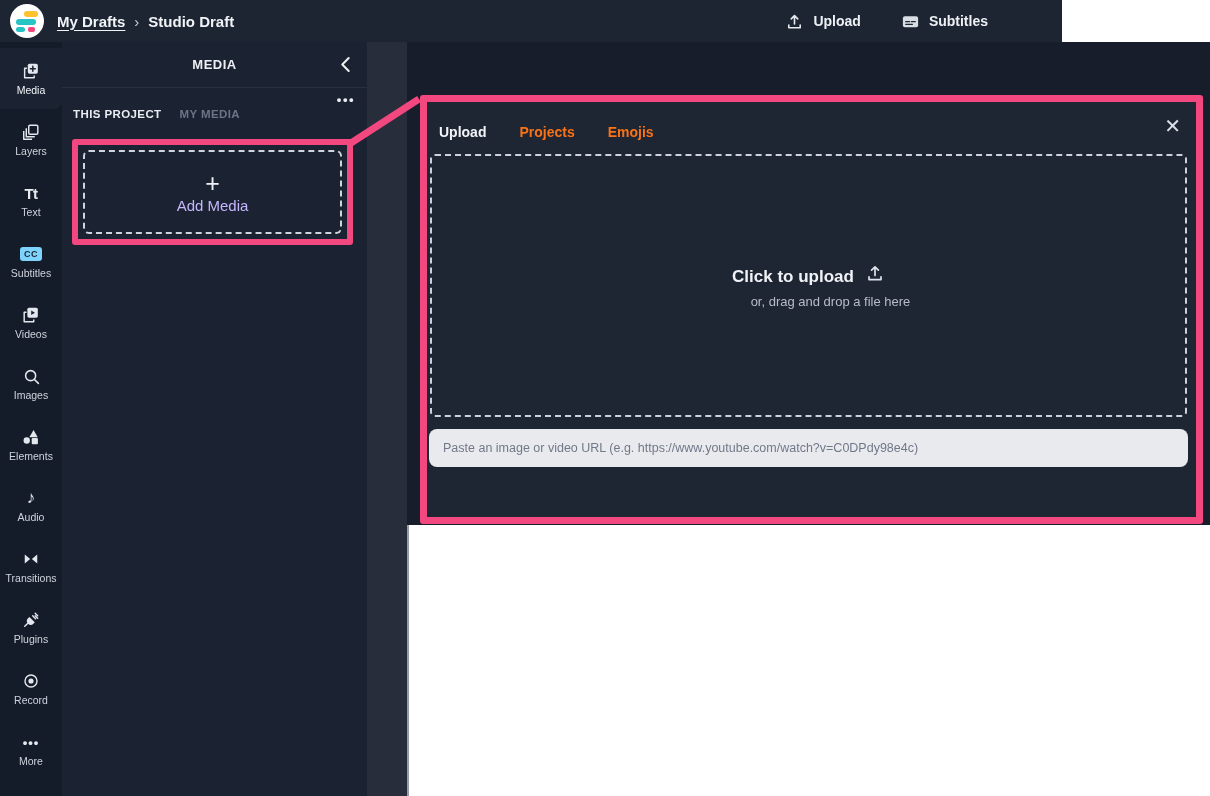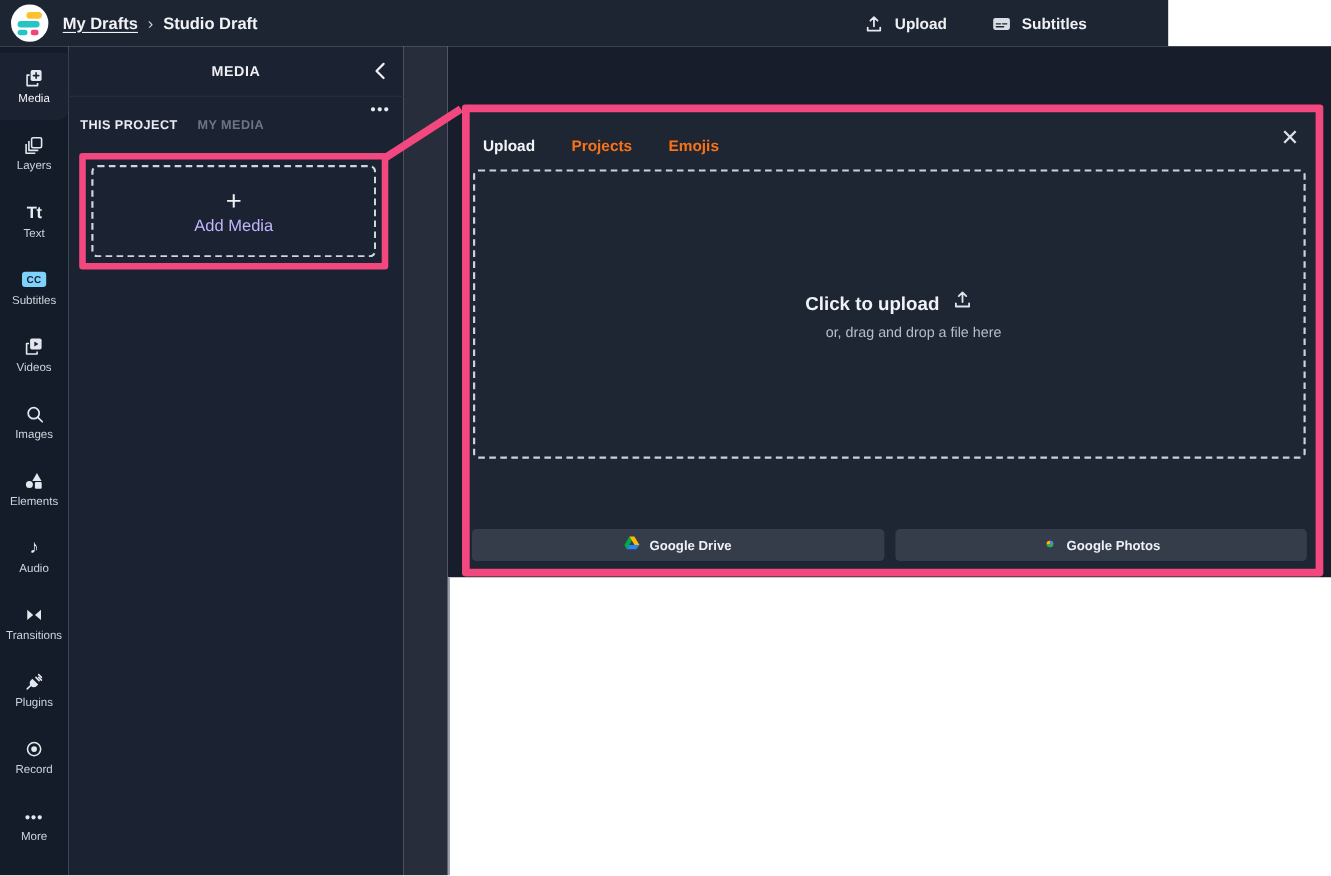--- a/index.html
+++ b/index.html
@@ -256,42 +256,20 @@
         <span class="dz-title">Click to upload</span>
         <span>
           <svg width="20" height="20" viewBox="0 0 20 20" fill="none" stroke="#dfe3ea" stroke-width="1.7" stroke-linecap="round" stroke-linejoin="round">
               <path d="M10 12.5 V3.8 M6.6 7.2 L10 3.8 L13.4 7.2"></path>
               <path d="M4 13.8 V16.6 H16 V13.8"></path>
             </svg>
         </span>
       </div>
       <span class="dz-sub">or, drag and drop a file here</span>
     </div>
-    <div class="modal-btns">
-      <div class="gbtn">
-        <span>
-          <svg width="15" height="14" viewBox="0 0 24 22">
-              <path fill="#00ac47" d="M8.3 1 L1 13.5 l3.4 6 L11.8 7 z"></path>
-              <path fill="#ffba00" d="M8.3 1 h7.2 L23 13.5 h-7.2 z"></path>
-              <path fill="#2684fc" d="M4.4 19.5 h13.9 L23 13.5 H7.8 z"></path>
-            </svg>
-        </span>
-        <span>Google Drive</span>
-      </div>
-      <div class="gbtn">
-        <span>
-          <svg width="15" height="15" viewBox="0 0 24 24">
-              <path fill="#ea4335" d="M12 7.2 A4.8 4.8 0 0 0 12 16.8 Z"></path>
-              <path fill="#fbbc04" d="M7.2 12 A4.8 4.8 0 0 1 16.8 12 Z"></path>
-              <path fill="#4285f4" d="M12 7.2 A4.8 4.8 0 0 1 12 16.8 Z"></path>
-              <path fill="#34a853" d="M7.2 12 A4.8 4.8 0 0 0 16.8 12 Z"></path>
-            </svg>
-        </span>
-        <span>Google Photos</span>
-      </div>
-    </div>
+    <input class="url-input" type="text" placeholder="Paste an image or video URL (e.g. https://www.youtube.com/watch?v=C0DPdy98e4c)" style="">
   </div>
 
   <svg class="connector">
     <line x1="351" y1="143" x2="419" y2="99" stroke="#f3487f" stroke-width="7"></line>
   </svg>
 
 </div>
 
 </body></html>

